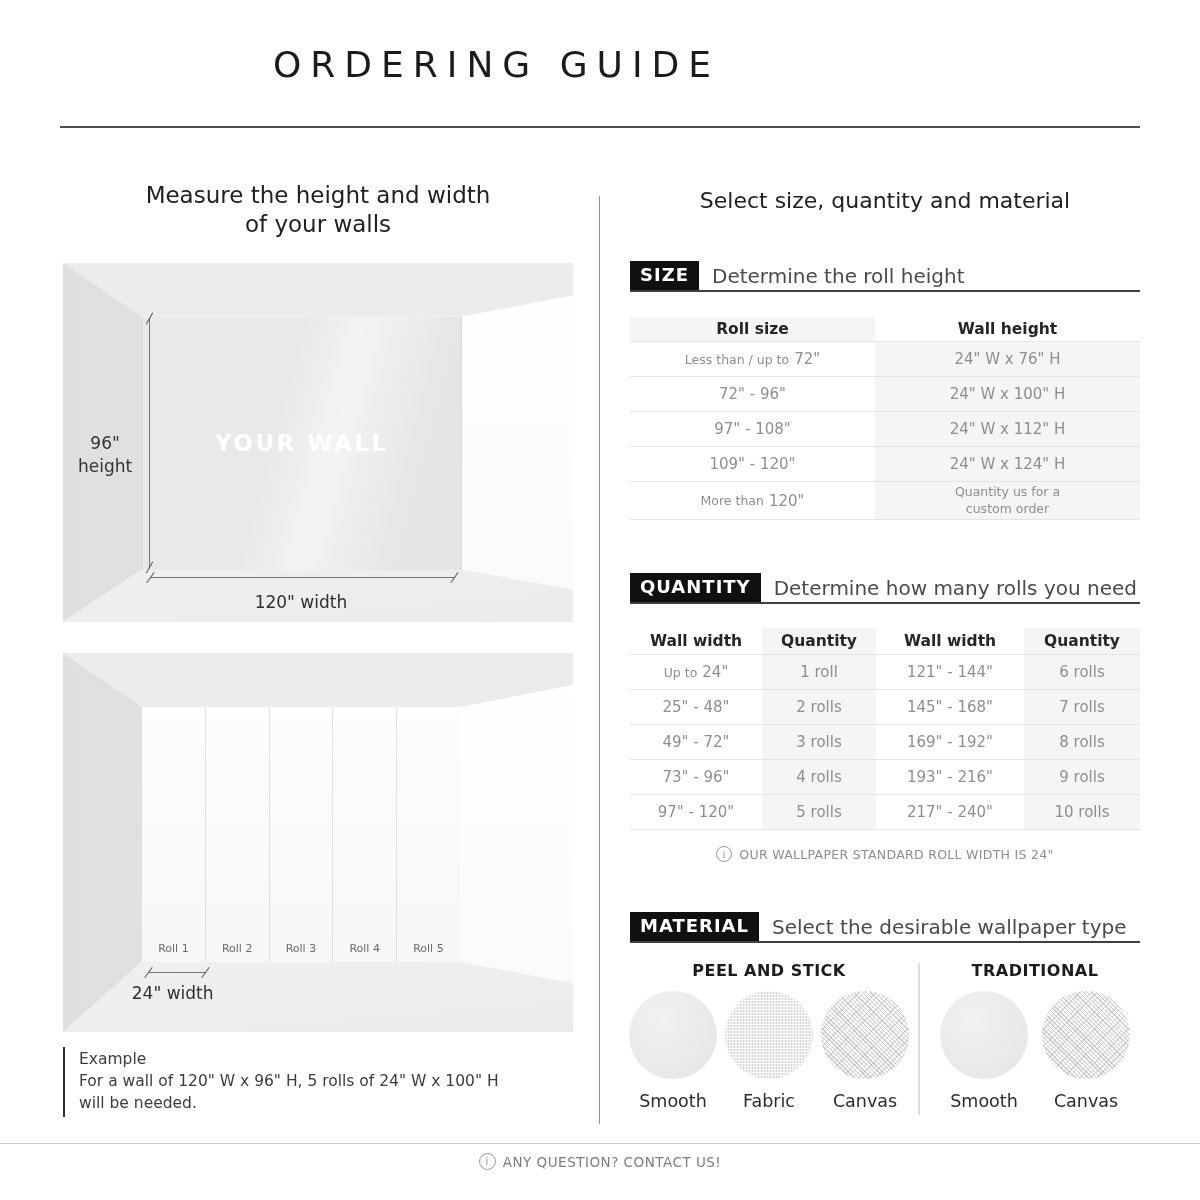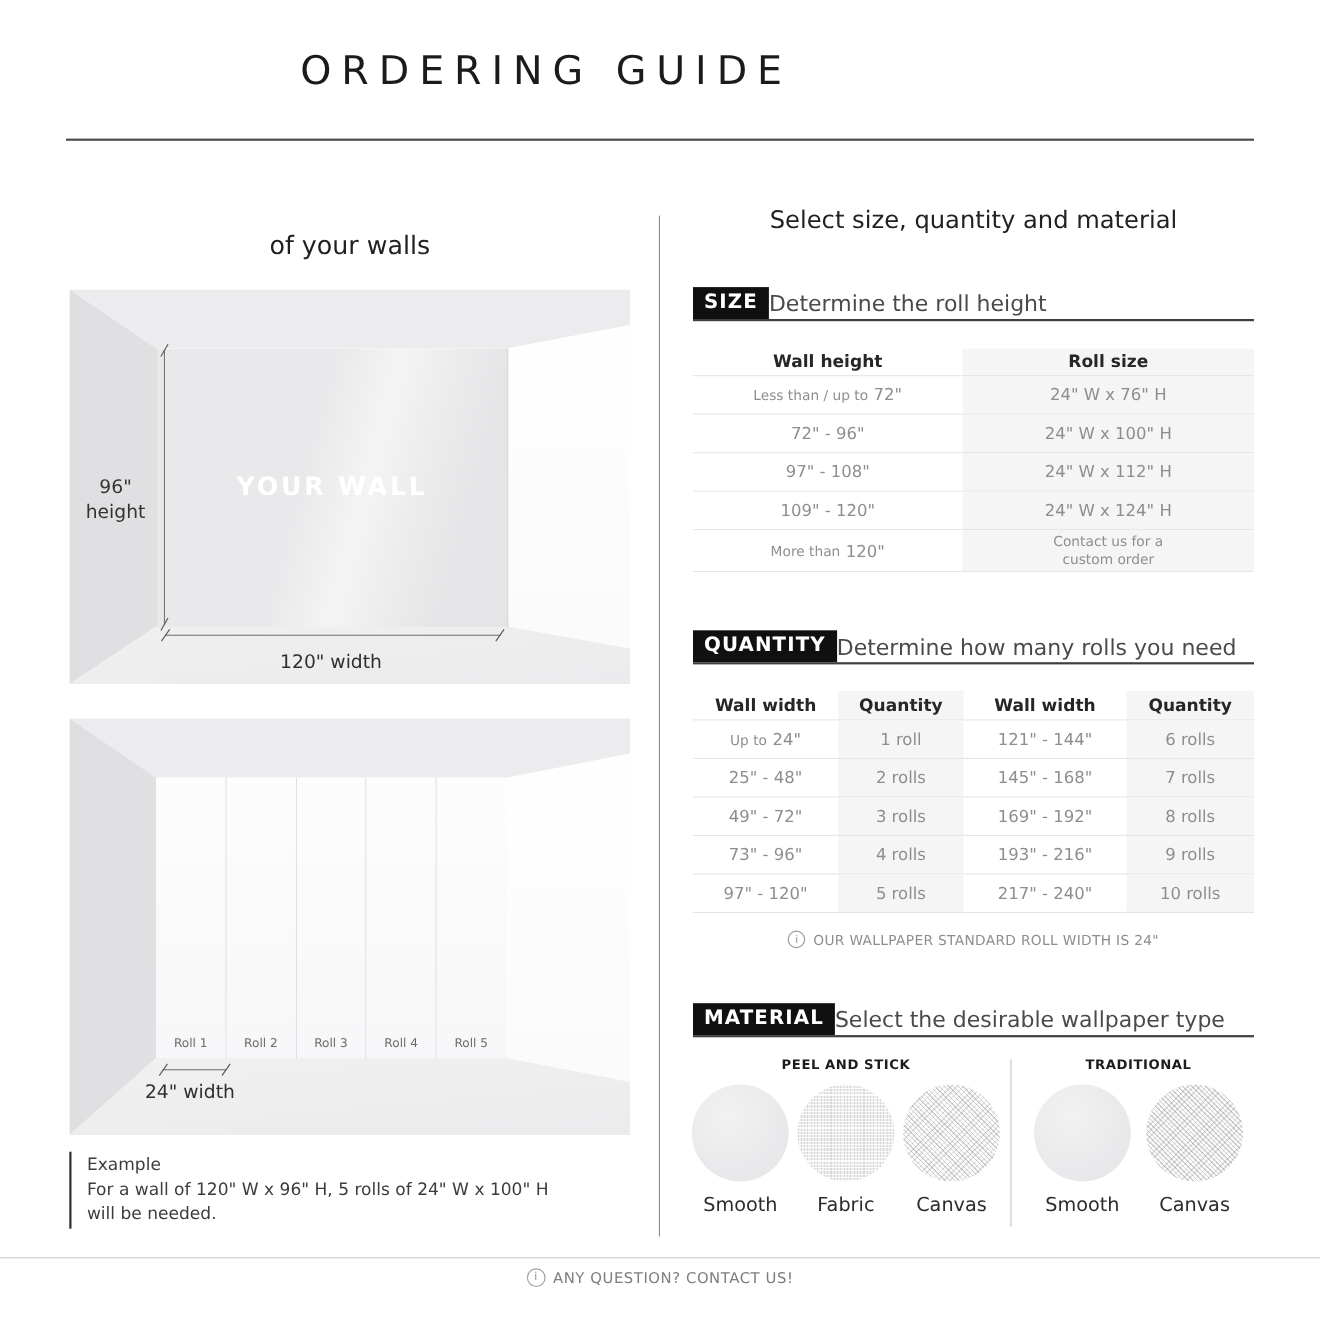--- a/index.html
+++ b/index.html
@@ -73,21 +73,21 @@
                font-size:11px;color:#6b6b6b;}
   .measure-h2{position:absolute;left:16.6%;top:84.3%;width:11.5%;height:1px;background:#777;}
   .w2-label{position:absolute;left:5%;top:87.2%;width:33%;text-align:center;
             font-size:17px;color:#2f2f2f;}
 
   
   .example{position:absolute;left:63px;top:1047px;width:520px;border-left:2px solid #2e2e2e;
            padding:1px 0 3px 14px;font-size:15.5px;color:#3c3c3c;line-height:1.42;}
 
   
-  .sec{position:absolute;left:630px;display:flex;align-items:center;white-space:nowrap;}
+  .sec{position:absolute;left:630px;display:flex;align-items:center;gap:13px;white-space:nowrap;}
   .sec-size{top:261px;} .sec-qty{top:573px;} .sec-mat{top:912px;}
   .badge{background:#101010;color:#fff;font-size:18px;font-weight:600;letter-spacing:1px;
          padding:3px 10px 5px;}
   .sec-desc{font-size:20px;color:#4a4a4a;}
   .sec-rule{position:absolute;left:630px;width:510px;height:2px;background:#3f3f3f;}
   .rule-size{top:290px;} .rule-qty{top:602px;} .rule-mat{top:941px;}
 
   
   .size-table{position:absolute;left:630px;top:317px;width:510px;display:grid;
               grid-template-columns:245px 265px;grid-template-rows:25px 35px 35px 35px 35px 38px;}
@@ -105,21 +105,21 @@
              justify-content:center;align-items:center;gap:7px;font-size:12.5px;
              letter-spacing:.3px;color:#8d8d8d;}
   .info-circ{width:14px;height:14px;border:1px solid #999;border-radius:50%;
              display:inline-flex;align-items:center;justify-content:center;
              font-size:9.5px;color:#8d8d8d;flex:0 0 auto;font-style:normal;}
 
   
   .materials{position:absolute;left:630px;top:961px;width:510px;display:flex;align-items:flex-start;}
   .g1{width:278px;}
   .g2{flex:1;}
-  .mat-head{text-align:center;font-size:12px;font-weight:700;color:#1c1c1c;letter-spacing:.5px;}
+  .mat-head{text-align:center;font-size:16px;font-weight:700;color:#1c1c1c;letter-spacing:.5px;}
   .mat-items{display:flex;justify-content:center;gap:8px;margin-top:11px;}
   .g2 .mat-items{gap:14px;}
   .mat-div{width:2px;background:#dedee0;height:152px;margin:2px 10px 0;}
   .mat-item{width:88px;text-align:center;}
   .swatch{width:88px;height:88px;border-radius:50%;}
   .sw-smooth{background:radial-gradient(circle at 38% 32%,#f2f2f3 0%,#eaeaec 55%,#e5e5e7 100%);}
   .sw-fabric{background-color:#eeeeef;
     background-image:repeating-linear-gradient(0deg,rgba(255,255,255,.85) 0 1px,rgba(0,0,0,0) 1px 3px),
                      repeating-linear-gradient(90deg,rgba(150,150,156,.28) 0 1px,rgba(0,0,0,0) 1px 3px);}
   .sw-canvas{background-color:#fbfbfc;
@@ -137,21 +137,21 @@
 </head>
 <body>
 
 <div class="page">
 
   <div class="title">ORDERING GUIDE</div>
   <div class="title-rule"></div>
   <div class="col-divider"></div>
 
   <div class="left-heading">
-    <br>
+    <span>Measure the height and width</span><br>
     <span>of your walls</span>
   </div>
 
   <div class="room room1">
     <div class="abs r1-ceiling"></div>
     <div class="abs r1-left"></div>
     <div class="abs r1-floor"></div>
     <div class="abs r1-win">
       <i class="jamb"></i>
       <i class="pane p1"></i>
@@ -218,22 +218,22 @@
 
   <div class="right-heading">Select size, quantity and material</div>
 
   <div class="sec sec-size">
     <span class="badge">SIZE</span>
     <span class="sec-desc">Determine the roll height</span>
   </div>
   <div class="sec-rule rule-size"></div>
 
   <div class="size-table">
+    <div class="cell head shade">Roll size</div>
     <div class="cell head">Wall height</div>
-    <div class="cell head shade">Roll size</div>
 
     <div class="cell">
       <span class="pre">Less than / up to</span>
       <span class="num">72"</span>
       </div>
     <div class="cell shade">24" W x 76" H</div>
 
     <div class="cell">
       <span class="pre"></span>
       <span class="num">72" - 96"</span>
@@ -249,21 +249,21 @@
     <div class="cell">
       <span class="pre"></span>
       <span class="num">109" - 120"</span>
       </div>
     <div class="cell shade">24" W x 124" H</div>
 
     <div class="cell">
       <span class="pre">More than</span>
       <span class="num">120"</span>
       </div>
-    <div class="cell shade cell-small">Contact us for a
+    <div class="cell shade cell-small">Quantity us for a
 custom order</div>
   </div>
 
   <div class="sec sec-qty">
     <span class="badge">QUANTITY</span>
     <span class="sec-desc">Determine how many rolls you need</span>
   </div>
   <div class="sec-rule rule-qty"></div>
 
   <div class="qty-table">

